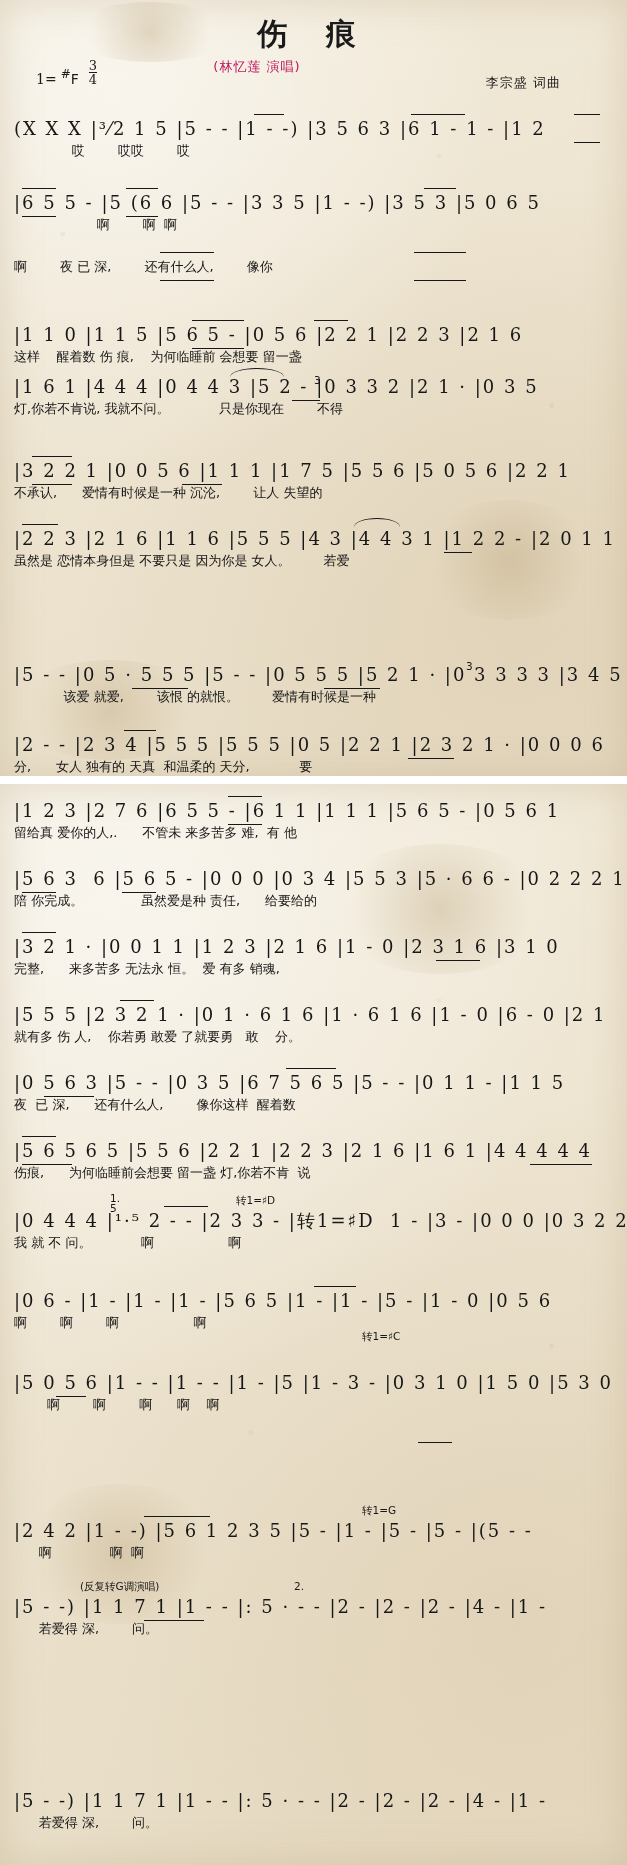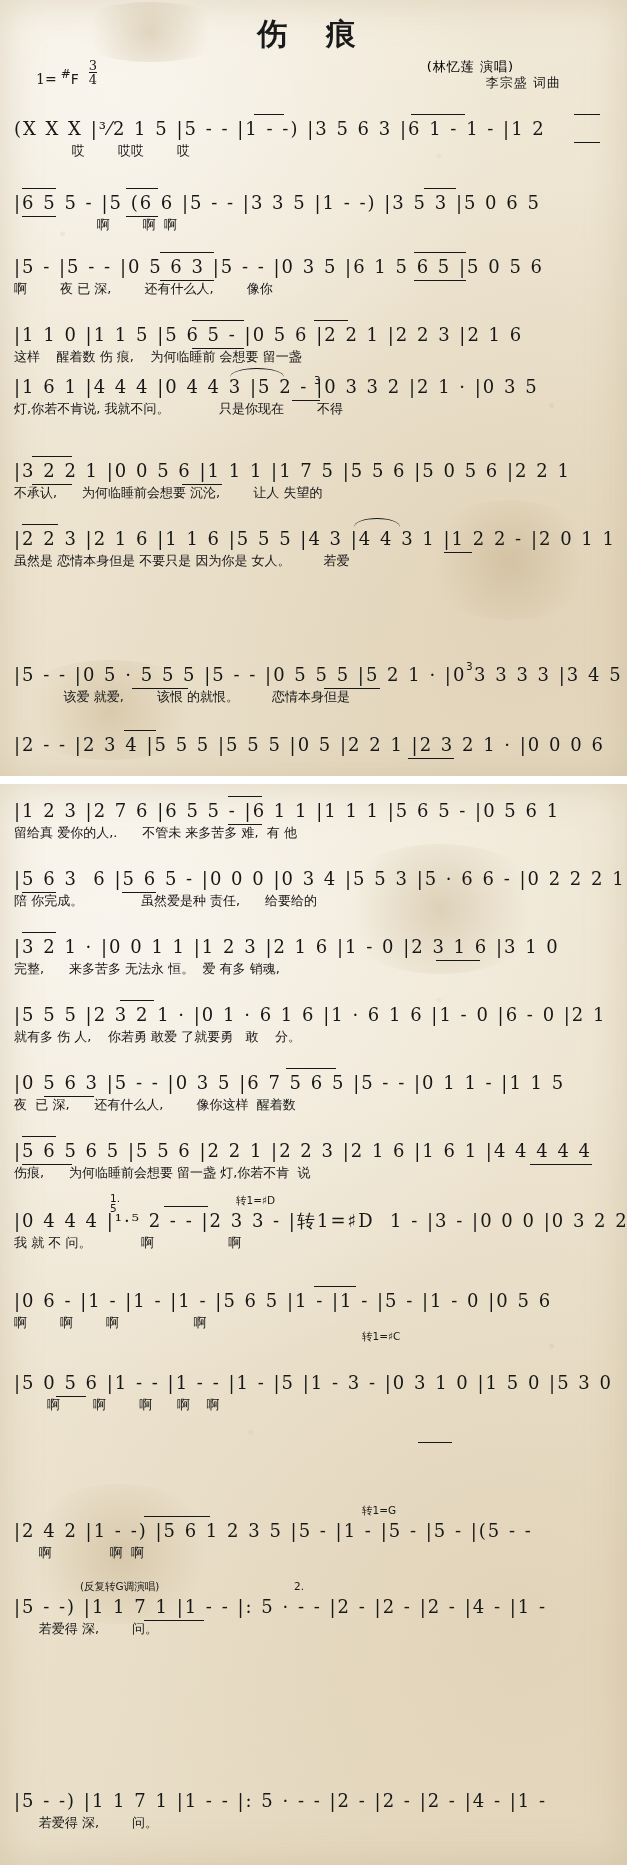--- a/index.html
+++ b/index.html
@@ -63,23 +63,23 @@
     text-align: center;
     font-family: "DejaVu Serif", "Liberation Serif", serif;
     font-size: 30px;
     font-weight: bold;
     letter-spacing: 14px;
     color: #1a1a1a;
   }
   .byline {
     position: absolute;
     top: 58px; left: 0; width: 514px;
-    text-align: right;
+    text-align: center;
     font-size: 13px;
-    color: #000000;
+    color: #be185d;
     letter-spacing: 1px;
   }
   .composer {
     position: absolute;
     top: 74px; right: 66px;
     font-size: 13px;
     color: #1a1a1a;
     letter-spacing: 1px;
   }
   .keysig {
@@ -196,21 +196,20 @@
     <div class="notes">|6 5 5 - |5 (6 6 |5 - - |3 3 5 |1 - -) |3 5 3 |5 0 6 5</div>
     <div class="lyrics">                    啊        啊  啊</div>
     <div class="beam" style="left:8px;top:-4px;width:34px;"></div>
     <div class="beam" style="left:112px;top:-4px;width:32px;"></div>
     <div class="beam" style="left:410px;top:-4px;width:32px;"></div>
     <div class="underbar" style="left:8px;top:24px;width:34px;"></div>
     <div class="underbar" style="left:112px;top:24px;width:32px;"></div>
   </div>
 
   <div class="line" style="top:256px;">
-    <div class="notes">|5 - |5 - - |0 5 6 3 |5 - - |0 3 5 |6 1 5 6 5 |5 0 5 6</div>
     <div class="lyrics">啊        夜 已 深,        还有什么人,        像你</div>
     <div class="beam" style="left:146px;top:-4px;width:54px;"></div>
     <div class="beam" style="left:400px;top:-4px;width:52px;"></div>
     <div class="underbar" style="left:146px;top:24px;width:54px;"></div>
     <div class="underbar" style="left:400px;top:24px;width:52px;"></div>
   </div>
 
   <div class="line" style="top:324px;">
     <div class="notes">|1 1 0 |1 1 5 |5 6 5 - |0 5 6 |2 2 1 |2 2 3 |2 1 6</div>
     <div class="lyrics">这样    醒着数 伤 痕,    为何临睡前 会想要 留一盏</div>
@@ -222,45 +221,46 @@
   <div class="line" style="top:376px;">
     <div class="notes">|1 6 1 |4 4 4 |0 4 4 3 |5 2 - |0 3 3 2 |2 1 · |0 3 5</div>
     <div class="lyrics">灯,你若不肯说, 我就不问。            只是你现在        不得</div>
     <div class="slur" style="left:216px;top:-8px;width:54px;"></div>
     <div class="underbar" style="left:278px;top:24px;width:28px;"></div>
     <div class="mark" style="left:300px;top:-2px;">3</div>
   </div>
 
   <div class="line" style="top:460px;">
     <div class="notes">|3 2 2 1 |0 0 5 6 |1 1 1 |1 7 5 |5 5 6 |5 0 5 6 |2 2 1</div>
-    <div class="lyrics">不承认,      为何临睡前会想要 沉沦,        让人 失望的</div>
+    <div class="lyrics">不承认,      爱情有时候是一种 沉沦,        让人 失望的</div>
     <div class="beam" style="left:18px;top:-4px;width:40px;"></div>
     <div class="underbar" style="left:18px;top:24px;width:40px;"></div>
     <div class="underbar" style="left:168px;top:24px;width:40px;"></div>
   </div>
 
   <div class="line" style="top:528px;">
     <div class="notes">|2 2 3 |2 1 6 |1 1 6 |5 5 5 |4 3 |4 4 3 1 |1 2 2 - |2 0 1 1</div>
     <div class="lyrics">虽然是 恋情本身但是 不要只是 因为你是 女人。        若爱</div>
     <div class="beam" style="left:8px;top:-4px;width:36px;"></div>
     <div class="slur" style="left:340px;top:-10px;width:46px;"></div>
     <div class="underbar" style="left:430px;top:24px;width:28px;"></div>
   </div>
 
 
   <div class="line" style="top:664px;">
     <div class="notes">|5 - - |0 5 · 5 5 5 |5 - - |0 5 5 5 |5 2 1 · |0 3 3 3 3 |3 4 5 1</div>
-    <div class="lyrics">            该爱 就爱,        该恨 的就恨。        恋情本身但是</div>
+    <div class="lyrics">            该爱 就爱,        该恨 的就恨。        爱情有时候是一种</div>
     <div class="underbar" style="left:118px;top:24px;width:56px;"></div>
     <div class="underbar" style="left:310px;top:24px;width:56px;"></div>
     <div class="mark" style="left:452px;top:-4px;">3</div>
   </div>
 
   <div class="line" style="top:734px;">
     <div class="notes">|2 - - |2 3 4 |5 5 5 |5 5 5 |0 5 |2 2 1 |2 3 2 1 · |0 0 0 6</div>
+    <div class="lyrics">分,      女人 独有的 天真  和温柔的 天分,            要</div>
     <div class="beam" style="left:110px;top:-4px;width:32px;"></div>
     <div class="underbar" style="left:394px;top:24px;width:46px;"></div>
   </div>
 
   <div class="line" style="top:800px;">
     <div class="notes">|1 2 3 |2 7 6 |6 5 5 - |6 1 1 |1 1 1 |5 6 5 - |0 5 6 1</div>
     <div class="lyrics">留给真 爱你的人,.      不管未 来多苦多 难,  有 他</div>
     <div class="beam" style="left:214px;top:-4px;width:34px;"></div>
     <div class="underbar" style="left:214px;top:24px;width:34px;"></div>
   </div>

